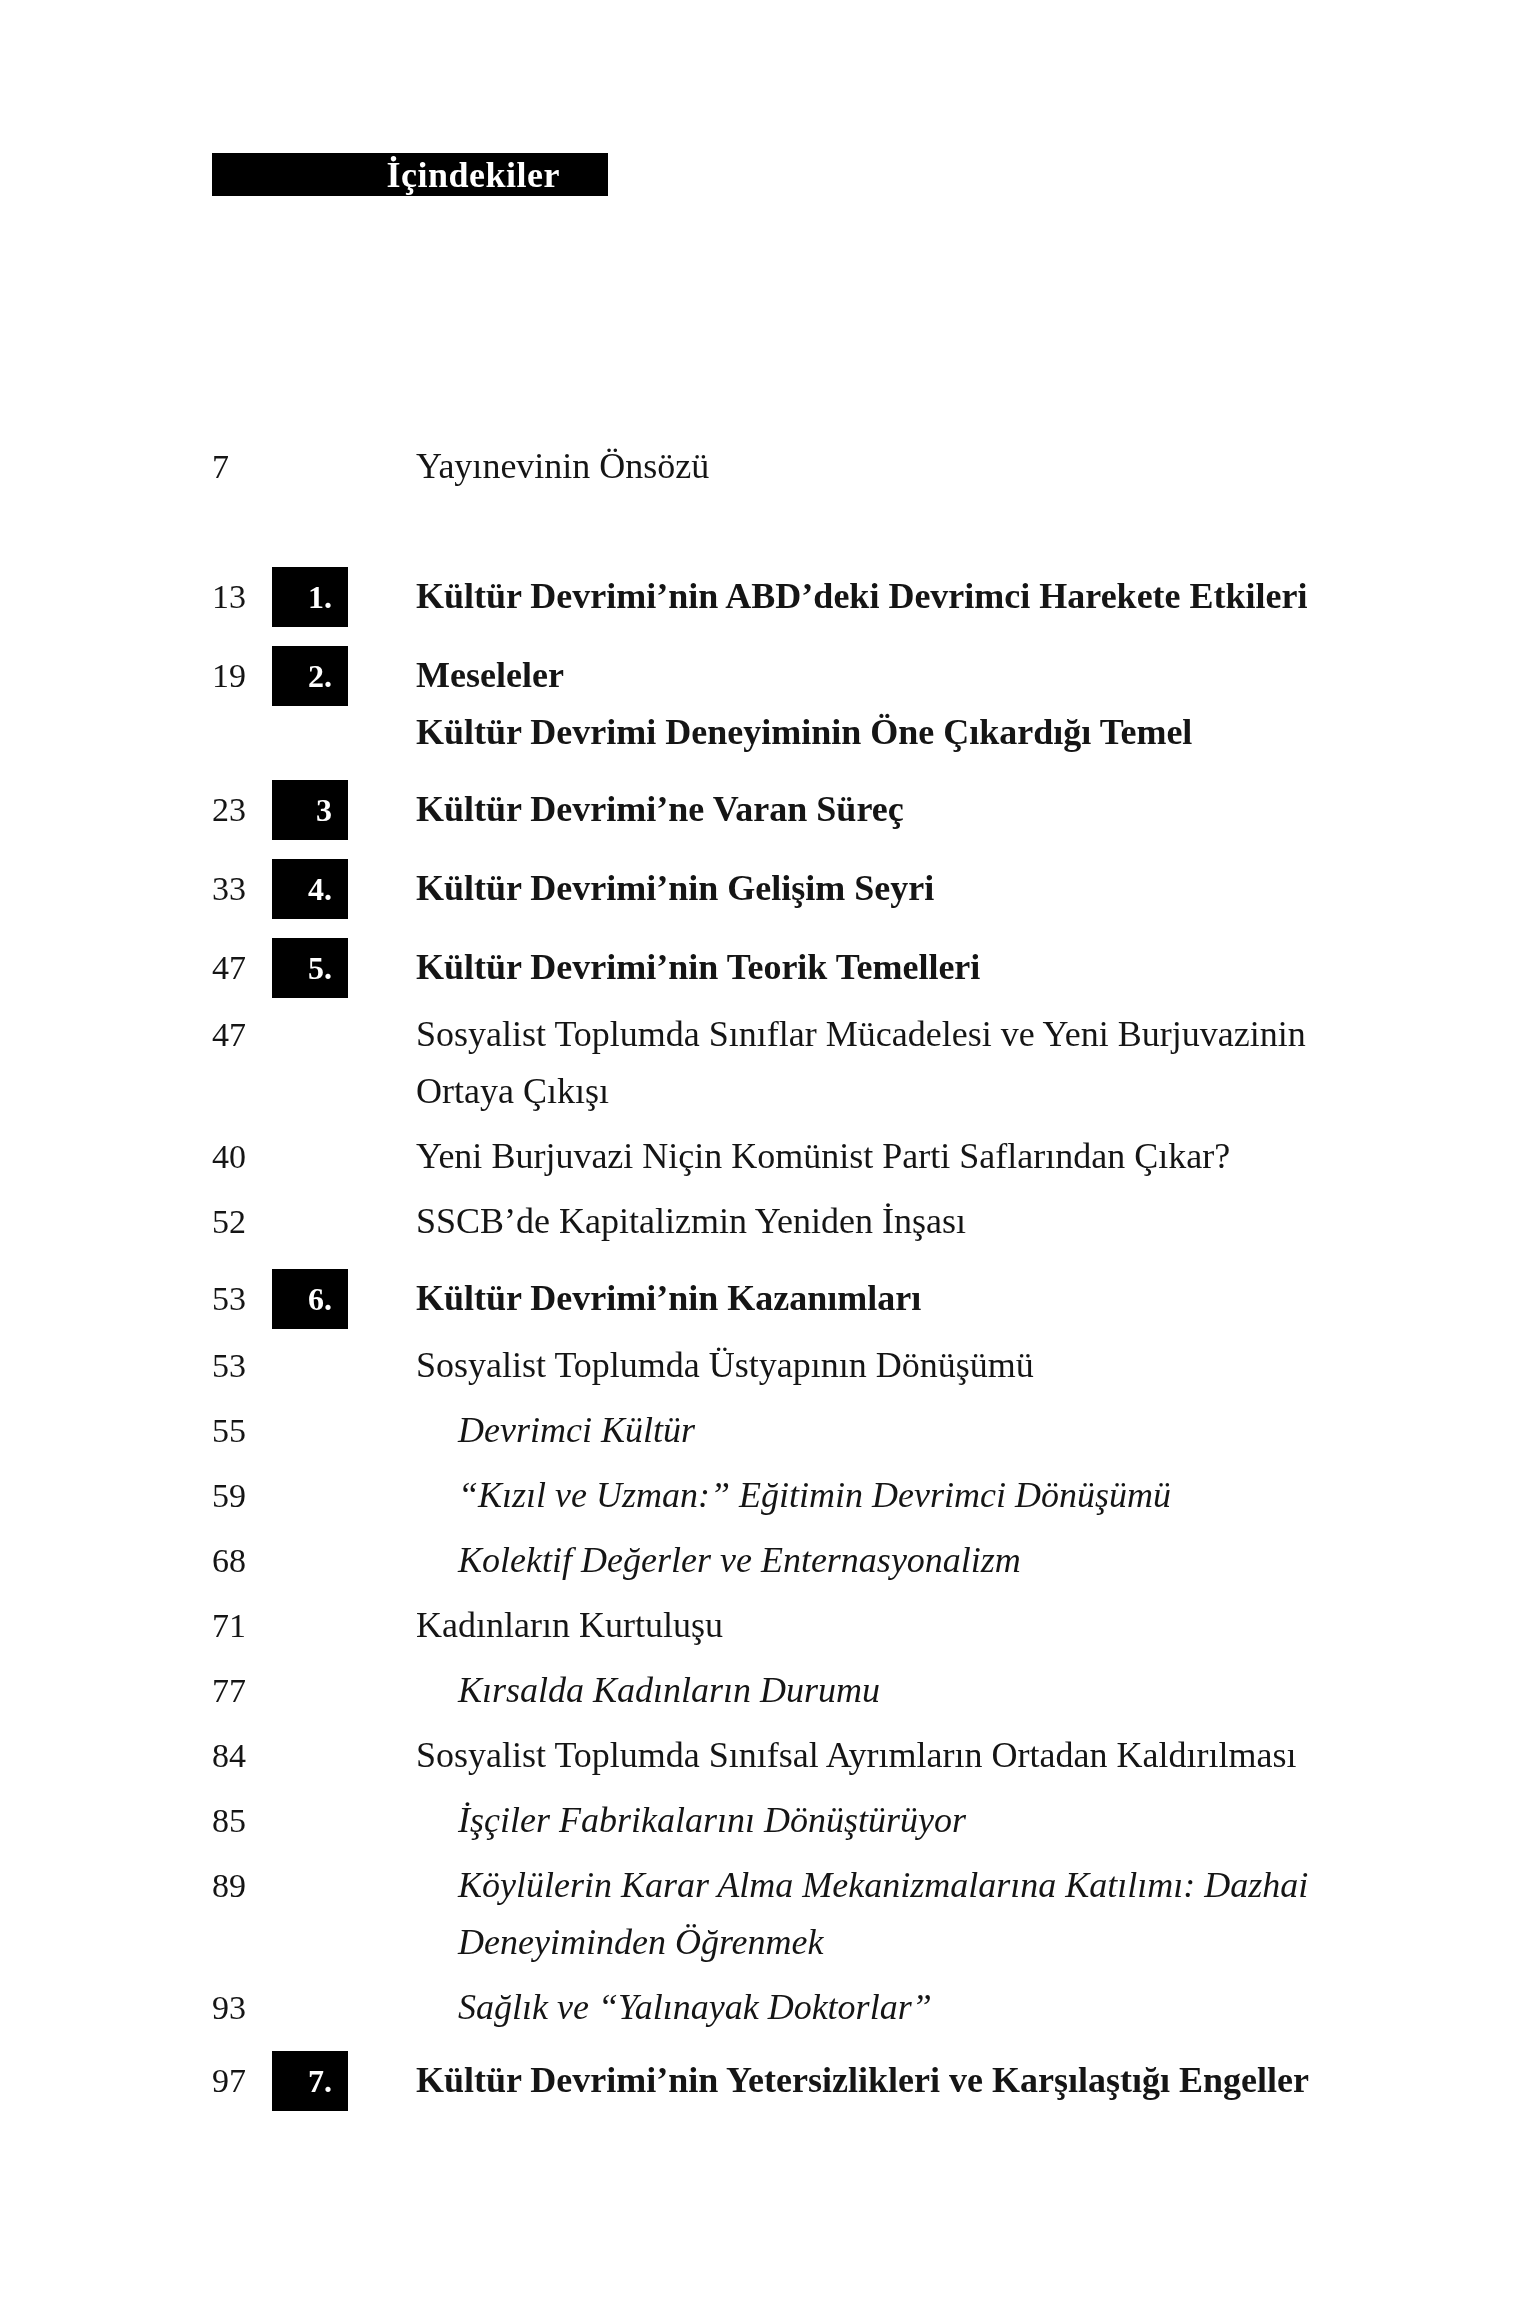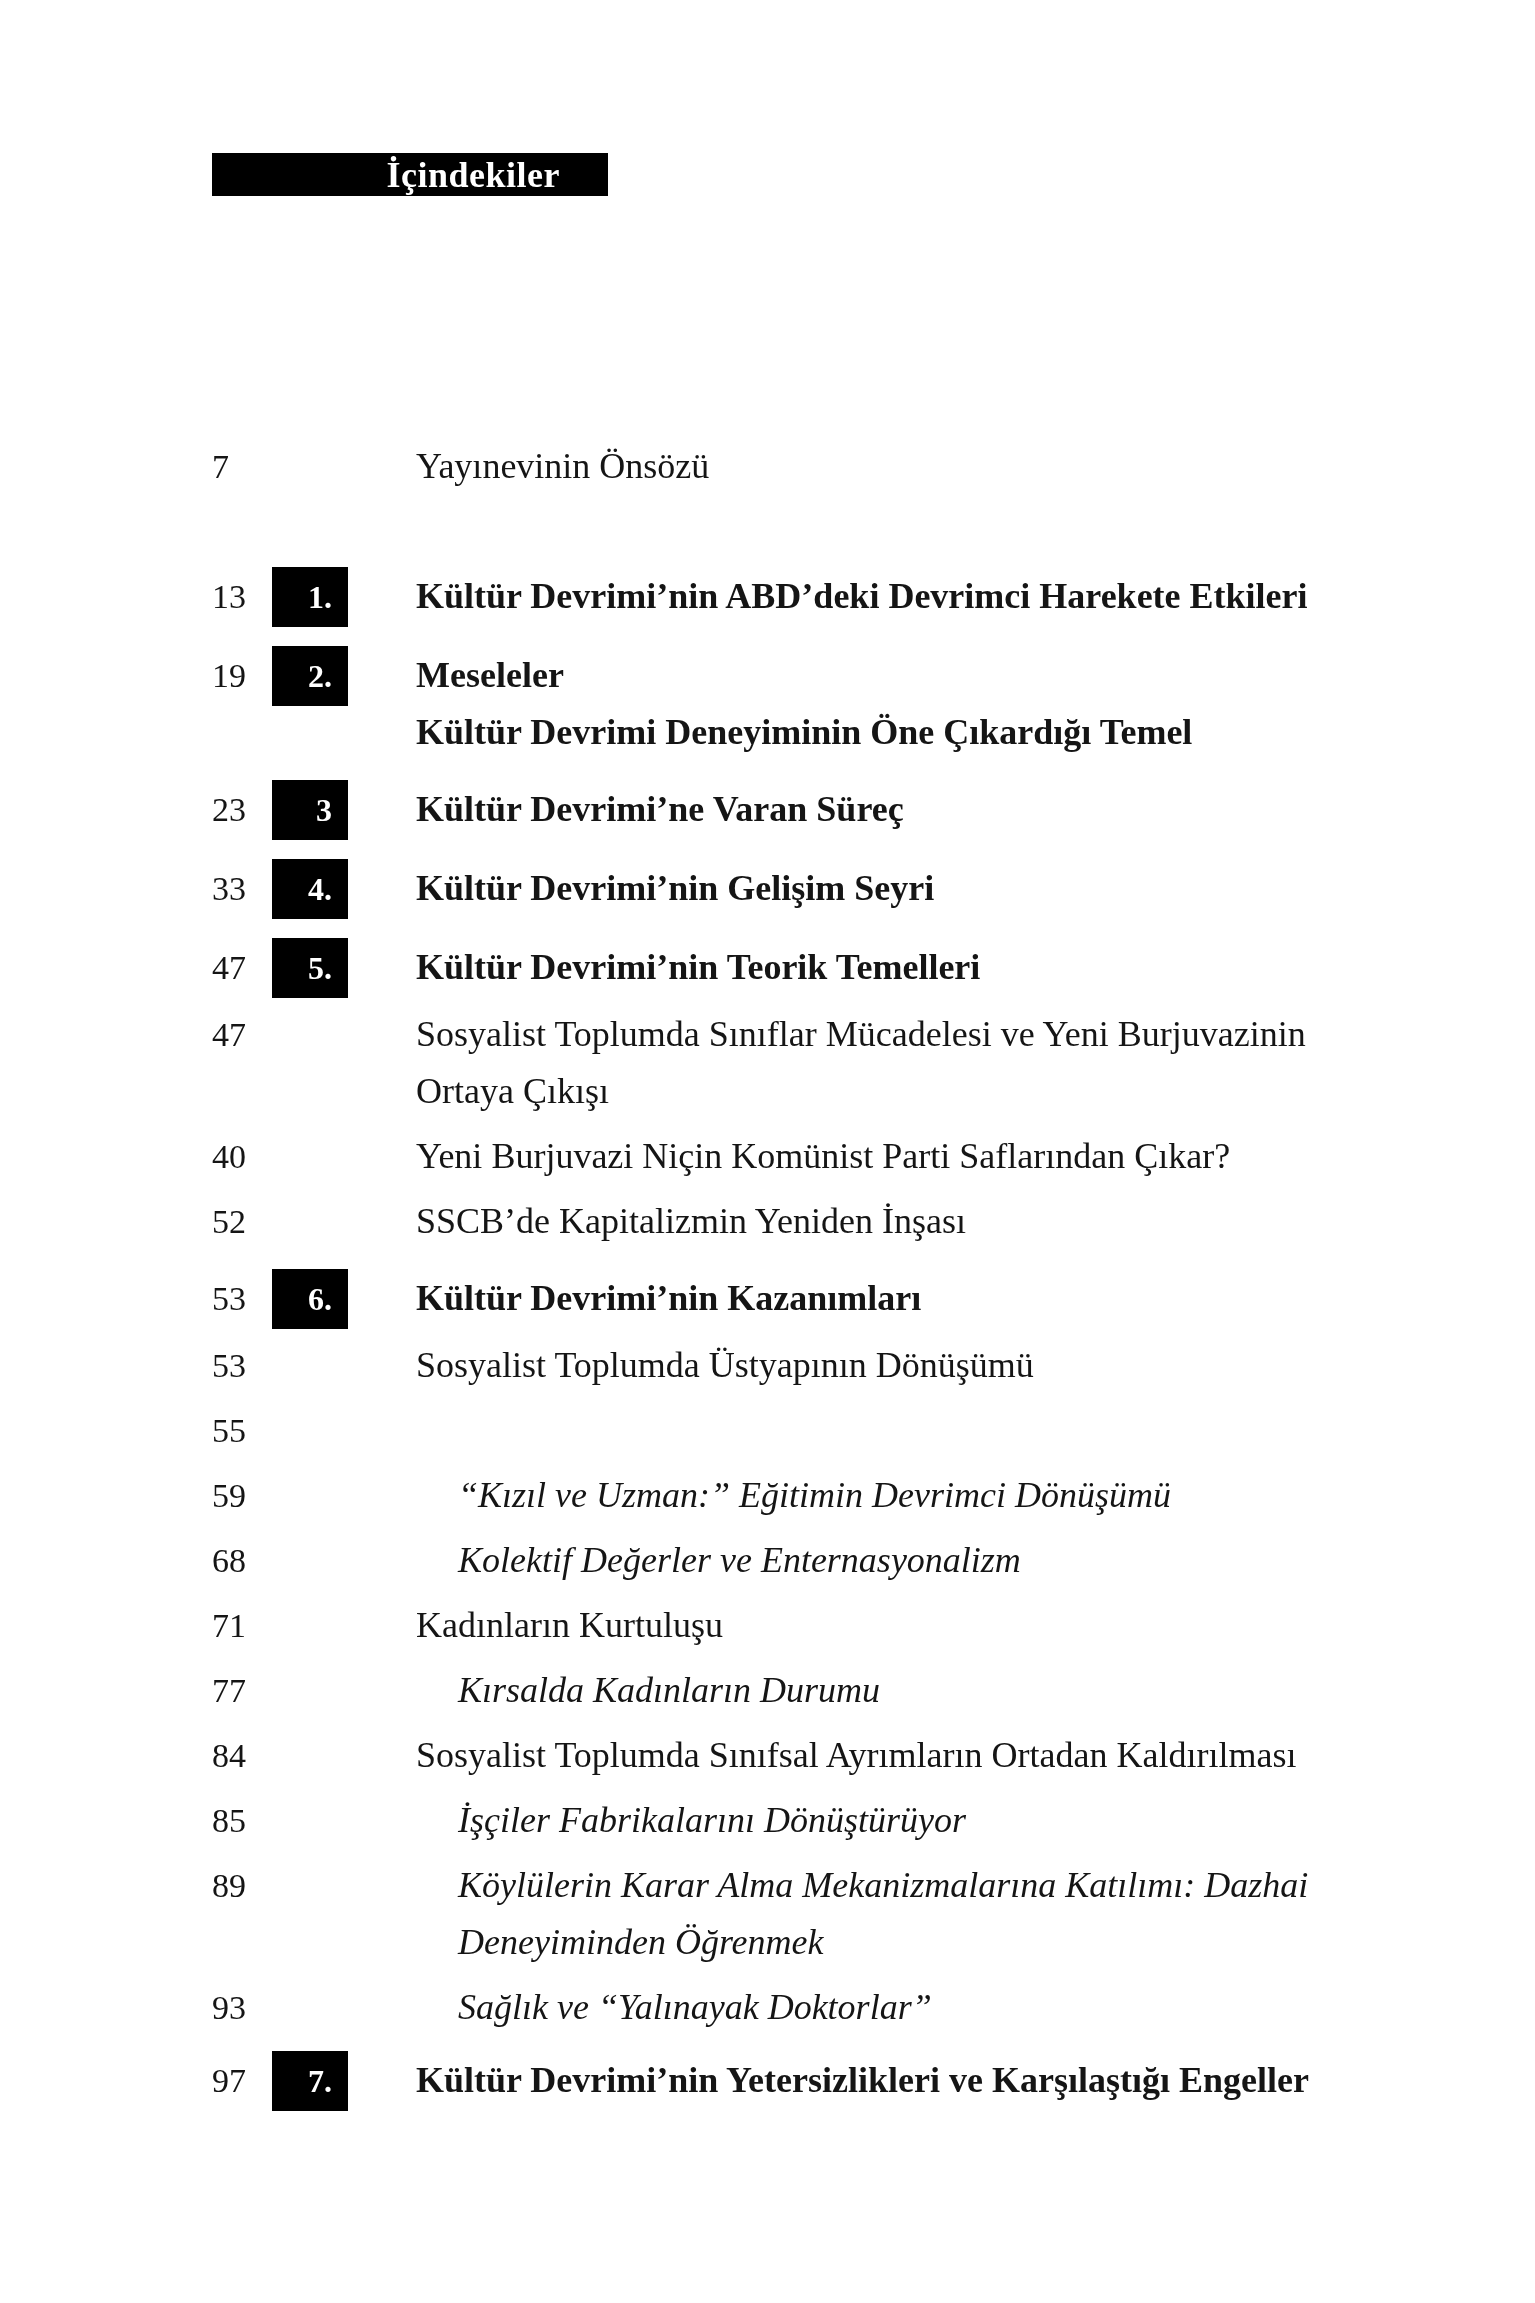--- a/index.html
+++ b/index.html
@@ -169,20 +169,23 @@
       <div class="row plain">
         <div class="page-num">53</div>
         <div class="slot"></div>
         <div class="text">
           <div class="line">Sosyalist Toplumda Üstyapının Dönüşümü</div>
         </div>
       </div>
       <div class="row subsub">
         <div class="page-num">55</div>
         <div class="slot"></div>
+        <div class="text">
+          <div class="line">Devrimci Kültür</div>
+        </div>
       </div>
       <div class="row subsub">
         <div class="page-num">59</div>
         <div class="slot"></div>
         <div class="text">
           <div class="line">“Kızıl ve Uzman:” Eğitimin Devrimci Dönüşümü</div>
         </div>
       </div>
       <div class="row subsub">
         <div class="page-num">68</div>

